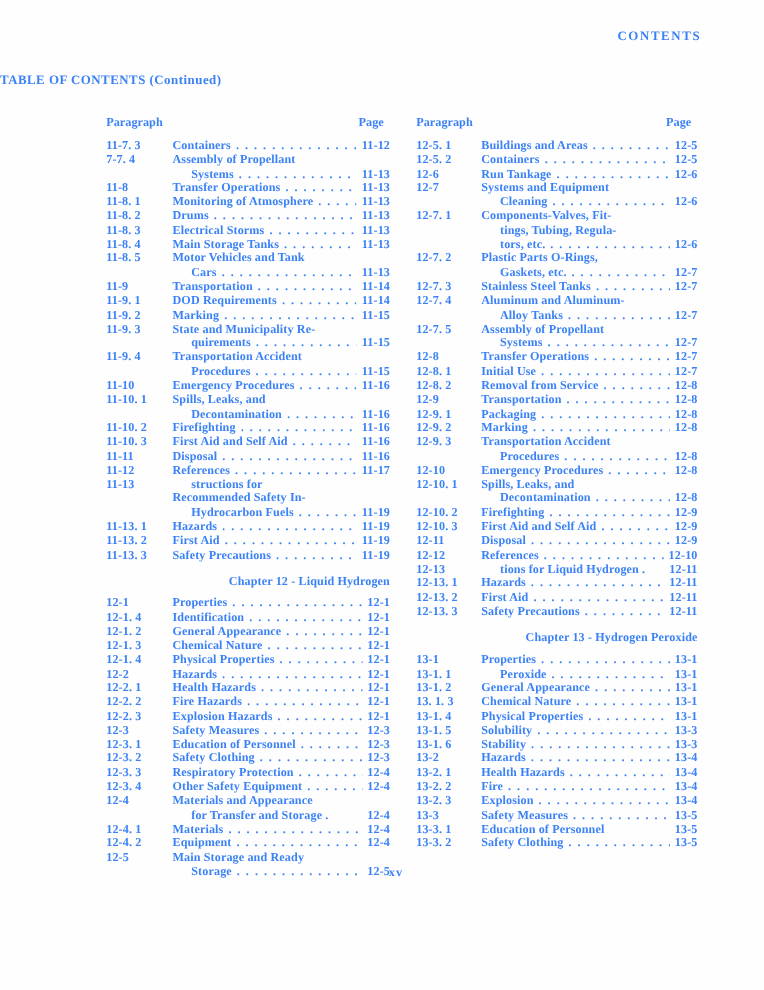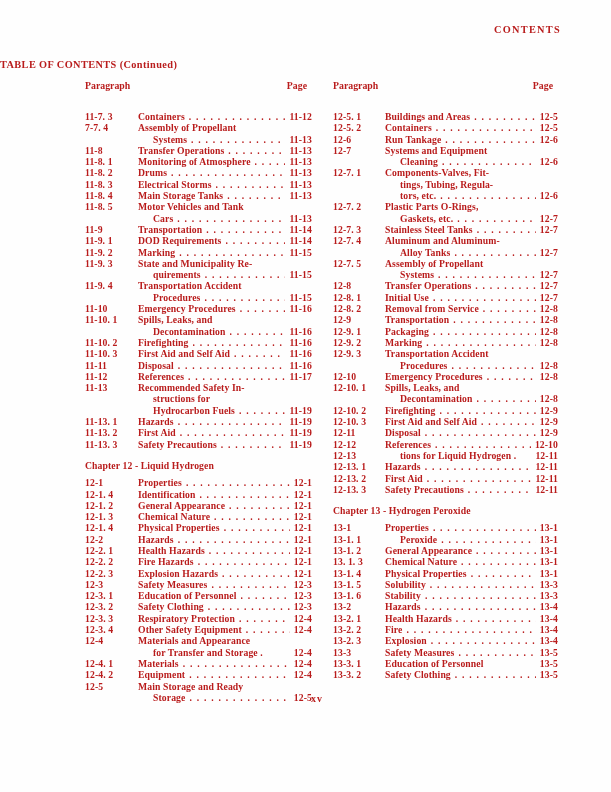--- a/index.html
+++ b/index.html
@@ -1,23 +1,23 @@
 <!DOCTYPE html>
 <html><head>
 <meta charset="utf-8">
 <style>
   html,body{margin:0;padding:0;background:#ffffff;}
   .sheet{
     position:relative;width:611px;height:792px;background:#fefefe;overflow:hidden;
-    font-family:"Liberation Serif",serif;font-weight:bold;color:#b91c1c;
+    font-family:"Liberation Serif",serif;font-weight:bold;color:#3b82f6;
     -webkit-font-smoothing:antialiased;
   }
   .corner{position:absolute;top:24px;right:50px;font-size:10.3px;letter-spacing:1.3px;}
   .doc-title{position:absolute;top:59px;left:0;right:0;font-size:10.3px;letter-spacing:0.4px;}
-  .colhead{position:absolute;top:80px;font-size:9.8px;}
+  .colhead{position:absolute;top:93px;font-size:9.8px;}
   .h-lp{left:85px;}
   .h-lpg{left:85px;width:222px;text-align:right;}
   .h-rp{left:333px;}
   .h-rpg{left:333px;width:220px;text-align:right;}
   .col{position:absolute;top:111px;font-size:9.7px;letter-spacing:0.1px;}
   .col-left{left:85px;width:227px;}
   .col-right{left:333px;width:225px;}
   .entry{display:flex;}
   .num{flex:none;width:53px;white-space:nowrap;}
   .col-right .num{width:52px;}
@@ -26,21 +26,21 @@
   .tline.cont{padding-left:15px;}
   .tline.last{display:flex;align-items:baseline;white-space:normal;}
   .tline.last .t{flex:none;white-space:nowrap;}
   .leader{flex:1 1 auto;min-width:6px;overflow:hidden;white-space:nowrap;margin:0 2px 0 4px;}
   .leader::before{
     content:". . . . . . . . . . . . . . . . . . . . . . . . . . . . . . . . . . . . . . . . . . . . . . . . . .";
     letter-spacing:1.2px;
   }
   .leader.blank::before{content:"";}
   .pg{flex:none;white-space:nowrap;padding-left:2px;}
-  .chapter{text-align:left;margin:10px 0 6px 0;line-height:11.3px;}
+  .chapter{text-align:right;margin:10px 0 6px 0;line-height:11.3px;}
   .folio{position:absolute;top:693px;left:311px;font-size:9.8px;letter-spacing:1px;}
 </style>
 </head>
 <body>
 
 <div class="sheet">
   <div class="corner">CONTENTS</div>
   <div class="doc-title">TABLE OF CONTENTS (Continued)</div>
 
   <div class="colhead h-lp">Paragraph</div>
@@ -240,22 +240,22 @@
           <div class="tline last">
             <span class="t">References</span>
             <span class="leader"></span>
             <span class="pg">11-17</span>
           </div>
         </span>
       </div>
       <div class="entry">
         <span class="num">11-13</span>
         <span class="body">
+          <div class="tline cont">structions for</div>
           <div class="tline">Recommended Safety In-</div>
-          <div class="tline cont">structions for</div>
           <div class="tline cont last">
             <span class="t">Hydrocarbon Fuels</span>
             <span class="leader"></span>
             <span class="pg">11-19</span>
           </div>
         </span>
       </div>
       <div class="entry">
         <span class="num">11-13. 1</span>
         <span class="body">

